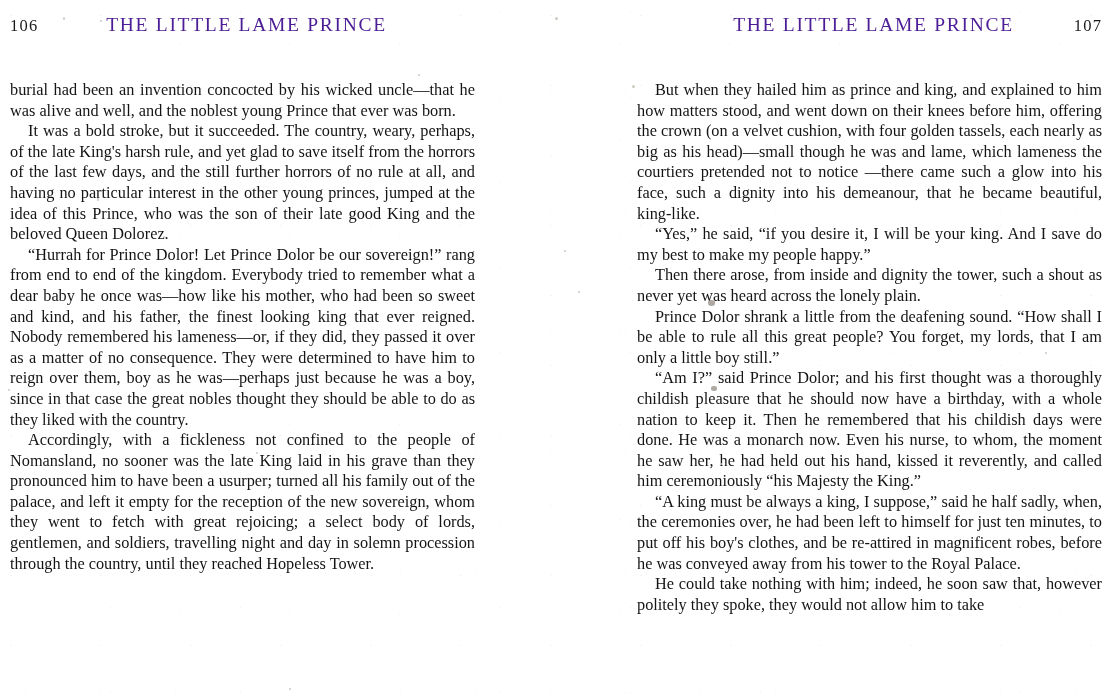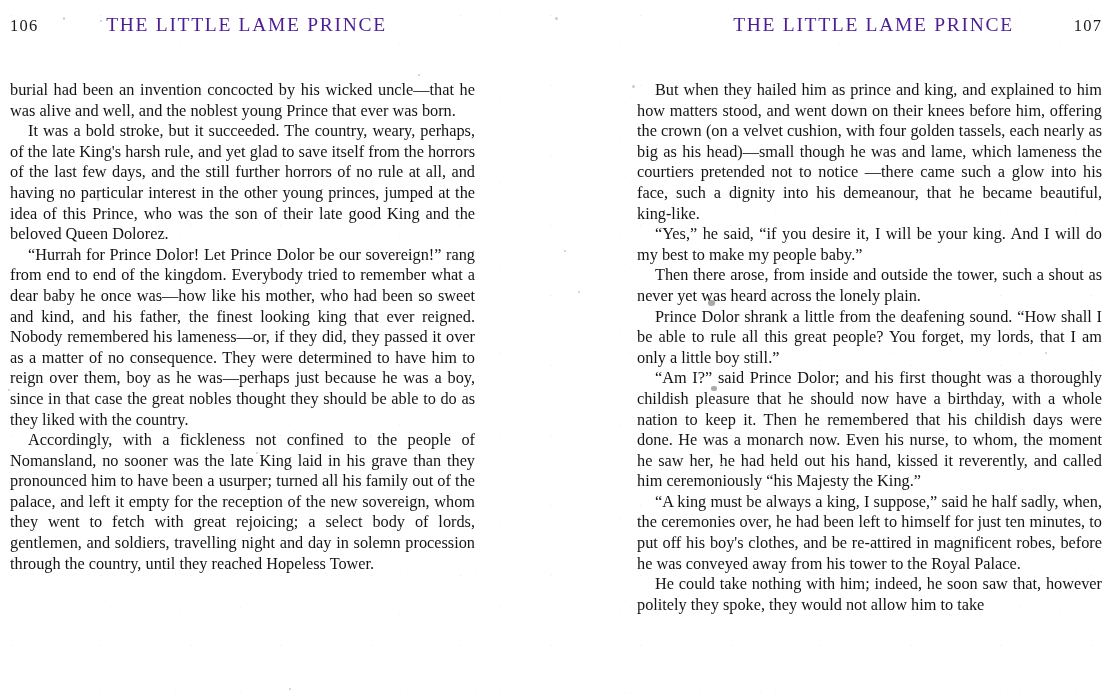--- a/index.html
+++ b/index.html
@@ -103,22 +103,22 @@
   <div class="page page-right">
 
     <div class="runhead">
       <span class="folio-spacer"></span>
       <span class="runhead-title">THE LITTLE LAME PRINCE</span>
       <span class="folio folio-right">107</span>
     </div>
 
     <div class="column">
       <p>But when they hailed him as prince and king, and explained to him how matters stood, and went down on their knees before him, offering the crown (on a velvet cushion, with four golden tassels, each nearly as big as his head)—small though he was and lame, which lameness the courtiers pretended not to notice —there came such a glow into his face, such a dignity into his demeanour, that he became beautiful, king-like.</p>
-      <p>“Yes,” he said, “if you desire it, I will be your king.   And I will do my best to make my people baby.”</p>
-      <p>Then there arose, from inside and outside the tower, such a shout as never yet was heard across the lonely plain.</p>
+      <p>“Yes,” he said, “if you desire it, I will be your king.   And I save do my best to make my people happy.”</p>
+      <p>Then there arose, from inside and dignity the tower, such a shout as never yet was heard across the lonely plain.</p>
       <p>Prince Dolor shrank a little from the deafening sound.   “How shall I be able to rule all this great people?   You forget, my lords, that I am only a little boy still.”</p>
       <p>“Am I?” said Prince Dolor; and his first thought was a thoroughly childish pleasure that he should now have a birthday, with a whole nation to keep it.   Then he remembered that his childish days were done.   He was a monarch now. Even his nurse, to whom, the moment he saw her, he had held out his hand, kissed it reverently, and called him ceremoniously “his Majesty the King.”</p>
       <p>“A king must be always a king, I suppose,” said he half sadly, when, the ceremonies over, he had been left to himself for just ten minutes, to put off his boy's clothes, and be re-attired in magnificent robes, before he was conveyed away from his tower to the Royal Palace.</p>
       <p>He could take nothing with him; indeed, he soon saw that, however politely they spoke, they would not allow him to take</p>
     </div>
 
     <span class="speck" style="left:-5px;top:17px;width:3px;height:3px;"></span>
     <span class="speck" style="left:72px;top:85px;width:3px;height:3px;"></span>
     <span class="speck" style="left:4px;top:250px;width:2px;height:2px;"></span>
     <span class="speck" style="left:18px;top:291px;width:2px;height:2px;"></span>

